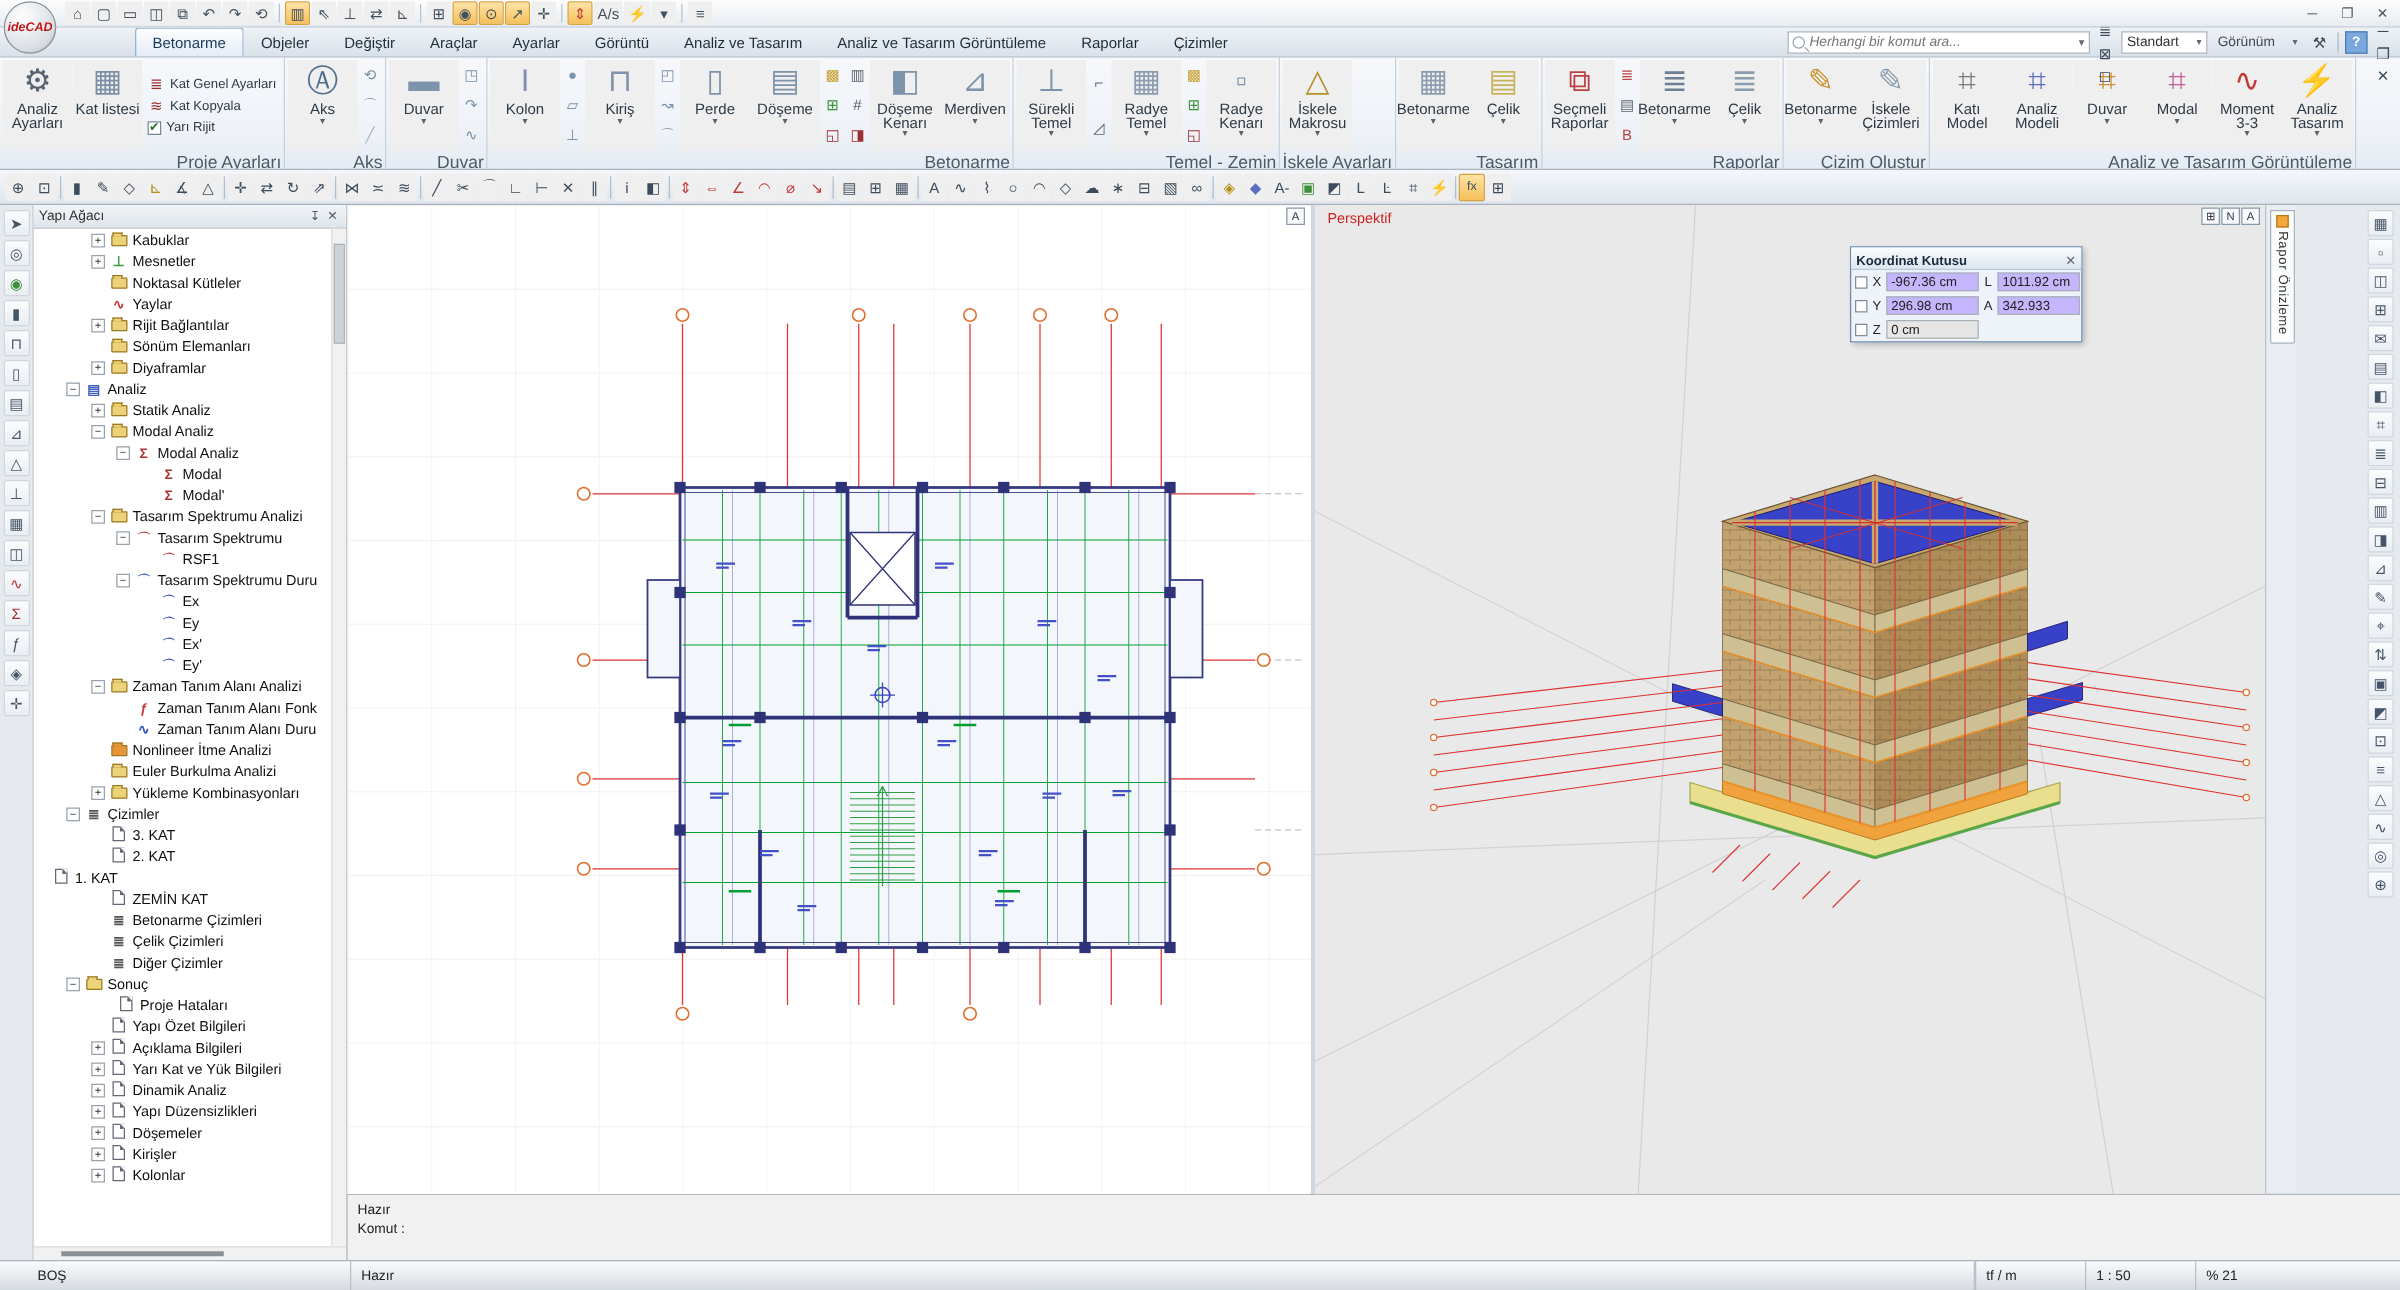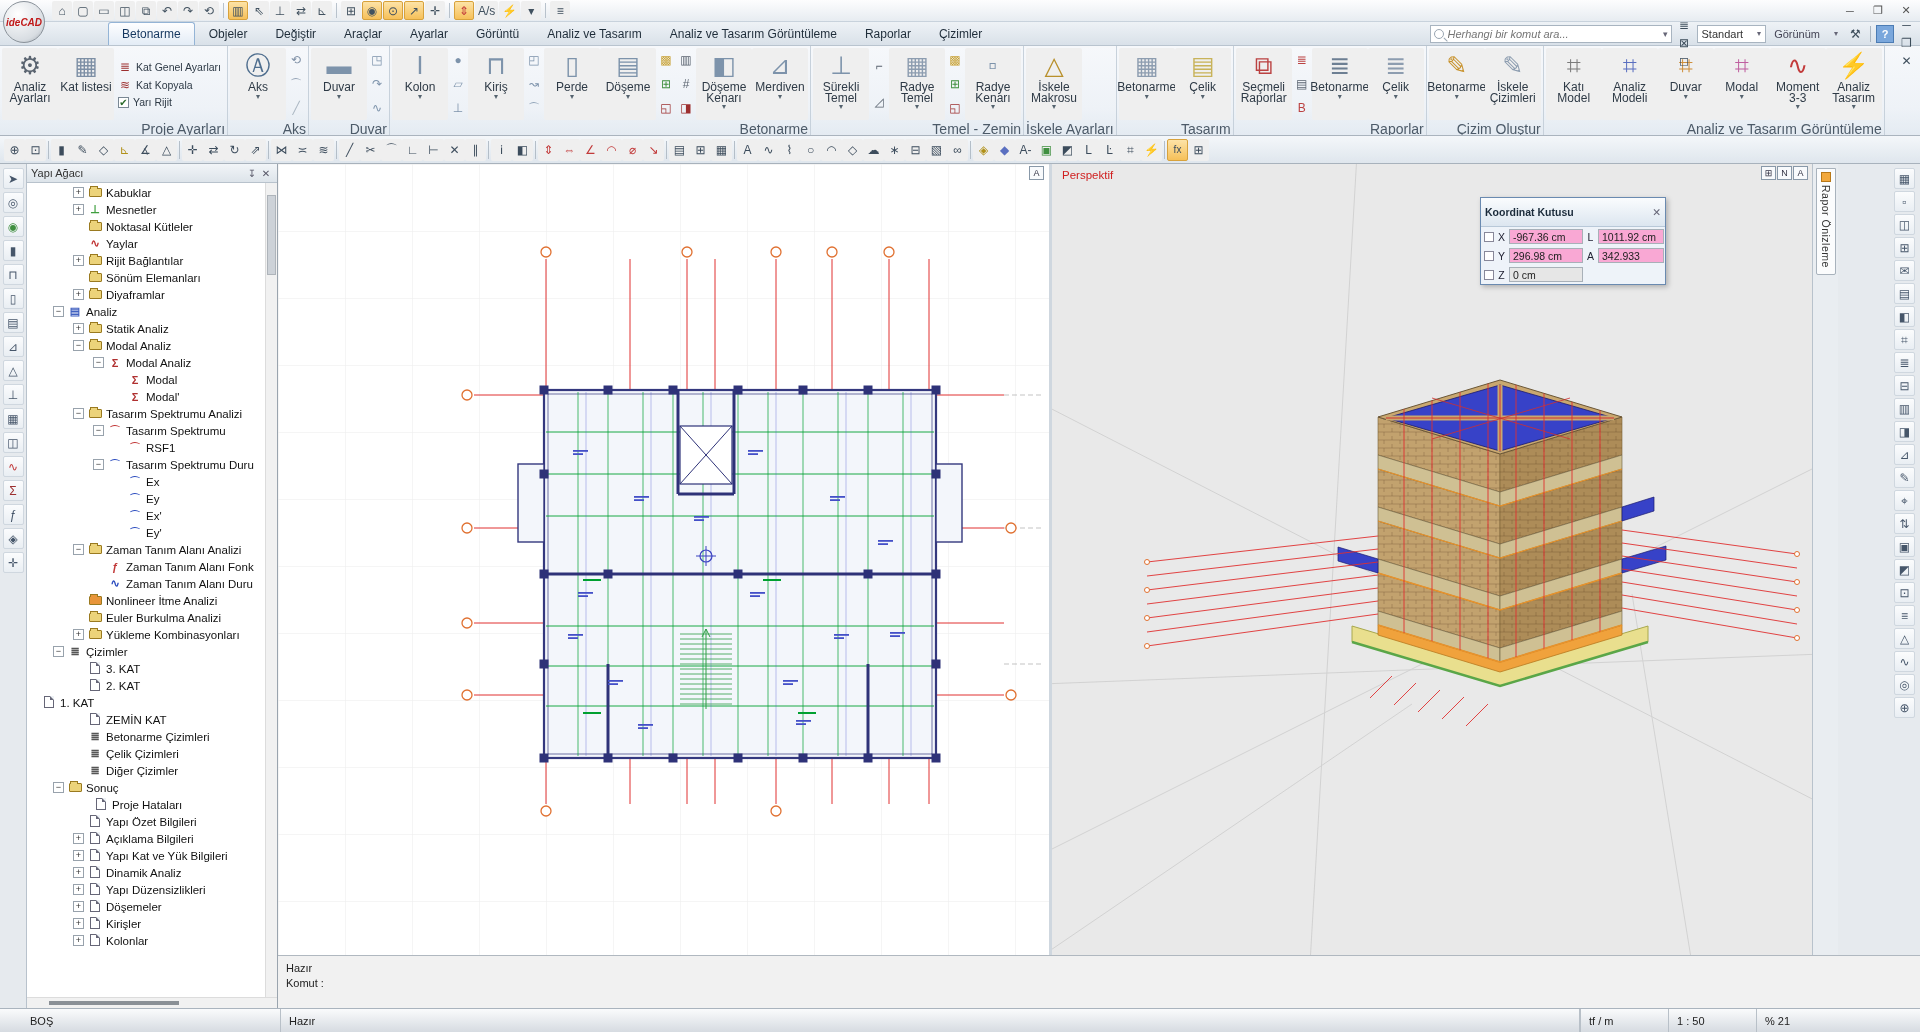--- a/index.html
+++ b/index.html
@@ -113,27 +113,27 @@
   .view2d { width:771px; flex:none; background:#fff; position:relative; border-right:1px solid #9aa4ae;}
   .vsplit { width:3px; background:#cfd7df; flex:none;}
   .view3d { flex:1; background:#e9e9e9; position:relative; min-width:0;}
   .plabel { position:absolute; left:10px; top:5px; color:#d02020; font-size:11.5px;}
   .corner { position:absolute; top:2px; right:4px; display:flex; gap:1px;}
   .cbtn { width:15px; height:14px; background:#f8fafc; border:1px solid #8898a8; font-size:9px;
     display:flex; align-items:center; justify-content:center; color:#334;}
 
   .coordbox { position:absolute; left:428px; top:33px; width:186px; background:#eef3f9;
     border:1px solid #6a8ab0; box-shadow:2px 2px 5px rgba(0,0,0,.25); font-size:10.5px;}
-  .cbtitle { height:29px; display:flex; align-items:center; padding:0 4px;
+  .cbtitle { height:18px; display:flex; align-items:flex-end; padding:0 4px;
     background:linear-gradient(#fafcfe,#dce6f0); border-bottom:1px solid #b8c8d8; font-weight:bold; color:#1a2a3a;}
   .cbx { margin-left:auto; color:#667; font-weight:normal;}
   .cbrow { display:flex; align-items:center; gap:2px; padding:2px 3px;}
   .cbchk { width:10px; height:10px; border:1px solid #889; background:#fff; flex:none;}
   .cbax { width:11px; text-align:center; color:#223; flex:none;}
-  .cbfield { height:15px; background:#f9a8d4; border:1px solid #a8b0b8; padding:1px 3px; flex:none;}
+  .cbfield { height:15px; background:#c4b5fd; border:1px solid #a8b0b8; padding:1px 3px; flex:none;}
   .cbfield.gray { background:#e6e6e6; }
 
   .rstrip { width:26px; background:#e9edf1; border-left:1px solid #b8c2cc; flex:none; padding-top:4px;}
   .rtab { width:20px; margin-left:3px; background:#fbfcfd; border:1px solid #a8b2bc; border-radius:0 0 2px 2px;
     display:flex; flex-direction:column; align-items:center; padding:3px 0 6px; gap:3px;}
   .rticon { width:10px; height:10px; background:#f2a83c; border:1px solid #b87818;}
   .rtxt { writing-mode:vertical-rl; font-size:10.5px; color:#333; letter-spacing:.5px;}
   .rrail { width:82px; background:#e6eaee; flex:none; display:flex; flex-direction:column;
     align-items:flex-end; padding:4px 5px 0 0; gap:2px;}
   .rrail .rb { width:21px; height:21px; display:flex; align-items:center; justify-content:center;
@@ -770,21 +770,21 @@
             <span>Yapı Özet Bilgileri</span>
           </div>
           <div class="titem" style="padding-left: 46px;">
             <span class="texp">+</span>
             <span class="tico"><span class="docic"></span></span>
             <span>Açıklama Bilgileri</span>
           </div>
           <div class="titem" style="padding-left: 46px;">
             <span class="texp">+</span>
             <span class="tico"><span class="docic"></span></span>
-            <span>Yapı Kat ve Yük Bilgileri</span>
+            <span>Yarı Kat ve Yük Bilgileri</span>
           </div>
           <div class="titem" style="padding-left: 46px;">
             <span class="texp">+</span>
             <span class="tico"><span class="docic"></span></span>
             <span>Dinamik Analiz</span>
           </div>
           <div class="titem" style="padding-left: 46px;">
             <span class="texp">+</span>
             <span class="tico"><span class="docic"></span></span>
             <span>Yapı Düzensizlikleri</span>

